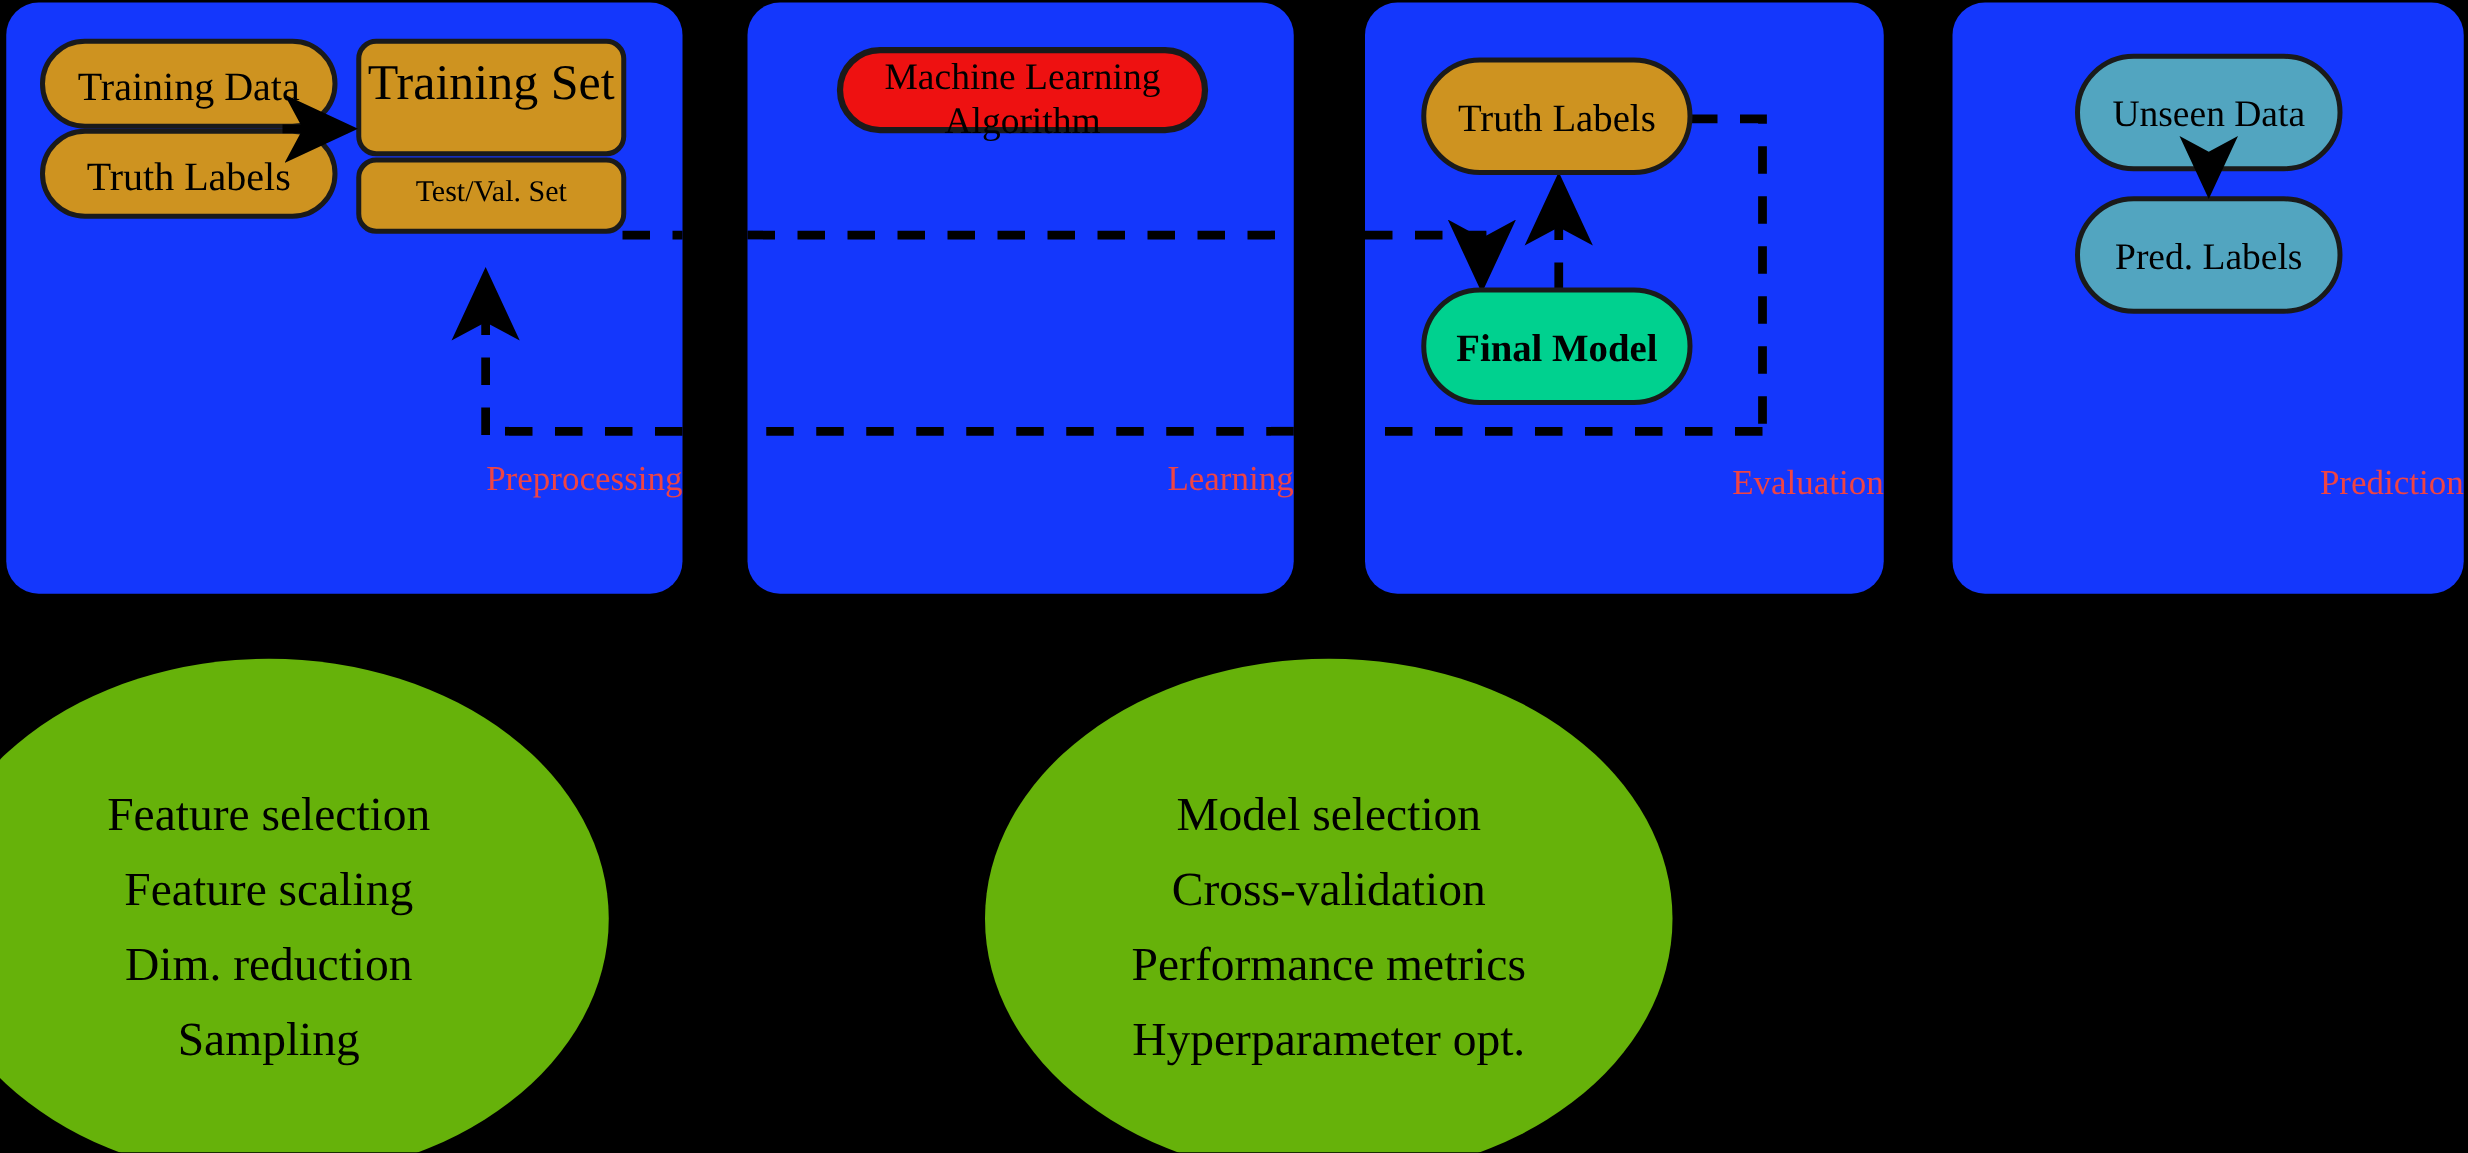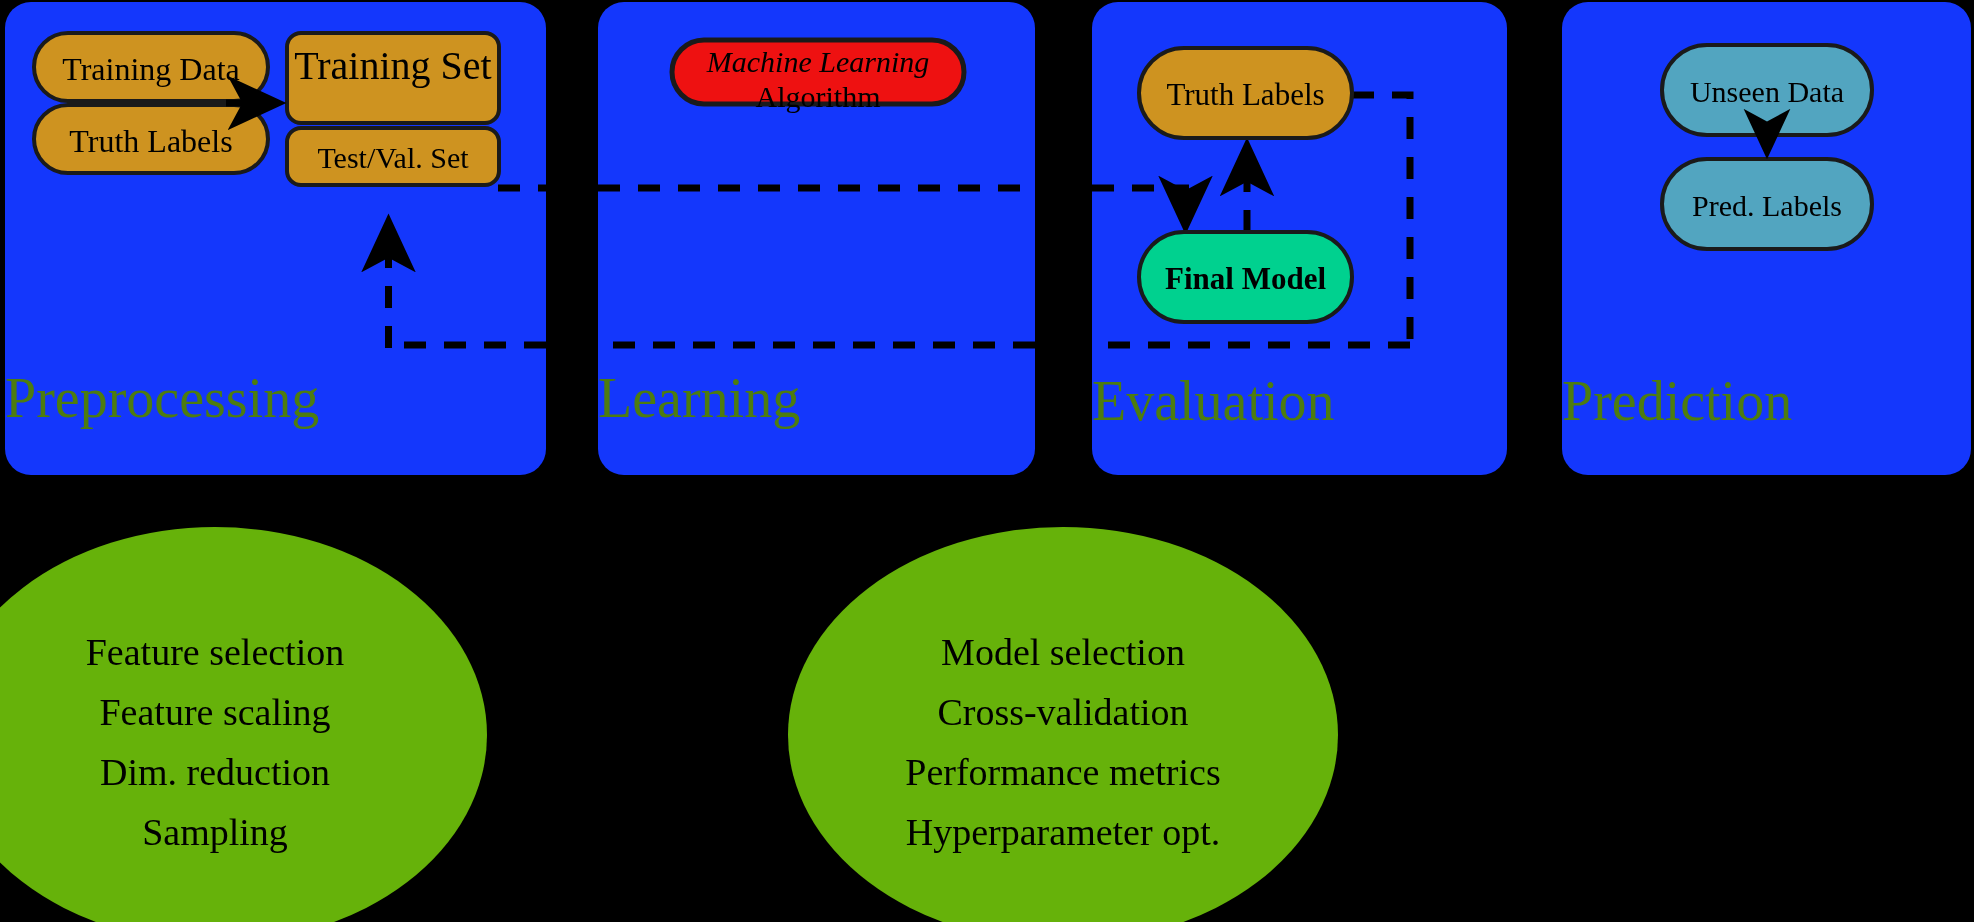--- a/index.html
+++ b/index.html
@@ -20,23 +20,23 @@
   }
   .svg-layer {
     position: absolute;
     left: 0;
     top: 0;
     width: 1974px;
     height: 922px;
   }
   .panel-label {
     position: absolute;
-    text-align: left;
-    color: #4d7c0f;
-    font-size: 56px;
+    text-align: right;
+    color: #ef4444;
+    font-size: 28px;
     line-height: 1;
     white-space: nowrap;
   }
   .node-label {
     position: absolute;
     text-align: center;
     color: #000000;
     line-height: 1.12;
     white-space: nowrap;
     pointer-events: none;
@@ -143,23 +143,23 @@
       <ellipse cx="1063" cy="735" rx="275" ry="208" fill="#66B20A"></ellipse>
     </g>
   </svg>
 
   <div class="node-label" style="left:34px; top:52px; width:234px; font-size:32px;">Training Data</div>
 
   <div class="node-label" style="left:34px; top:124px; width:234px; font-size:32px;">Truth Labels</div>
 
   <div class="node-label" style="left:287px; top:44px; width:212px; font-size:40px;">Training Set</div>
 
-  <div class="node-label" style="left:287px; top:141px; width:212px; font-size:30px;">Test/Val. Set</div>
+  <div class="node-label" style="left:287px; top:141px; width:212px; font-size:24px;">Test/Val. Set</div>
 
-  <div class="node-label" style="left:672px; top:45px; width:292px; font-size:30px;font-style:italic;">Machine Learning</div>
+  <div class="node-label" style="left:672px; top:45px; width:292px; font-size:30px;">Machine Learning</div>
   <div class="node-label" style="left:672px; top:80px; width:292px; font-size:30px;">Algorithm</div>
 
   <div class="node-label" style="left:1139px; top:78px; width:213px; font-size:31px;">Truth Labels</div>
   <div class="node-label" style="left:1139px; top:262px; width:213px; font-size:31px;font-weight:bold;">Final Model</div>
 
   <div class="node-label" style="left:1662px; top:75px; width:210px; font-size:30px;">Unseen Data</div>
   <div class="node-label" style="left:1662px; top:189px; width:210px; font-size:30px;">Pred. Labels</div>
 
   <div class="panel-label" style="left:5px; top:370px; width:541px;">Preprocessing</div>
   <div class="panel-label" style="left:598px; top:370px; width:437px;">Learning</div>

